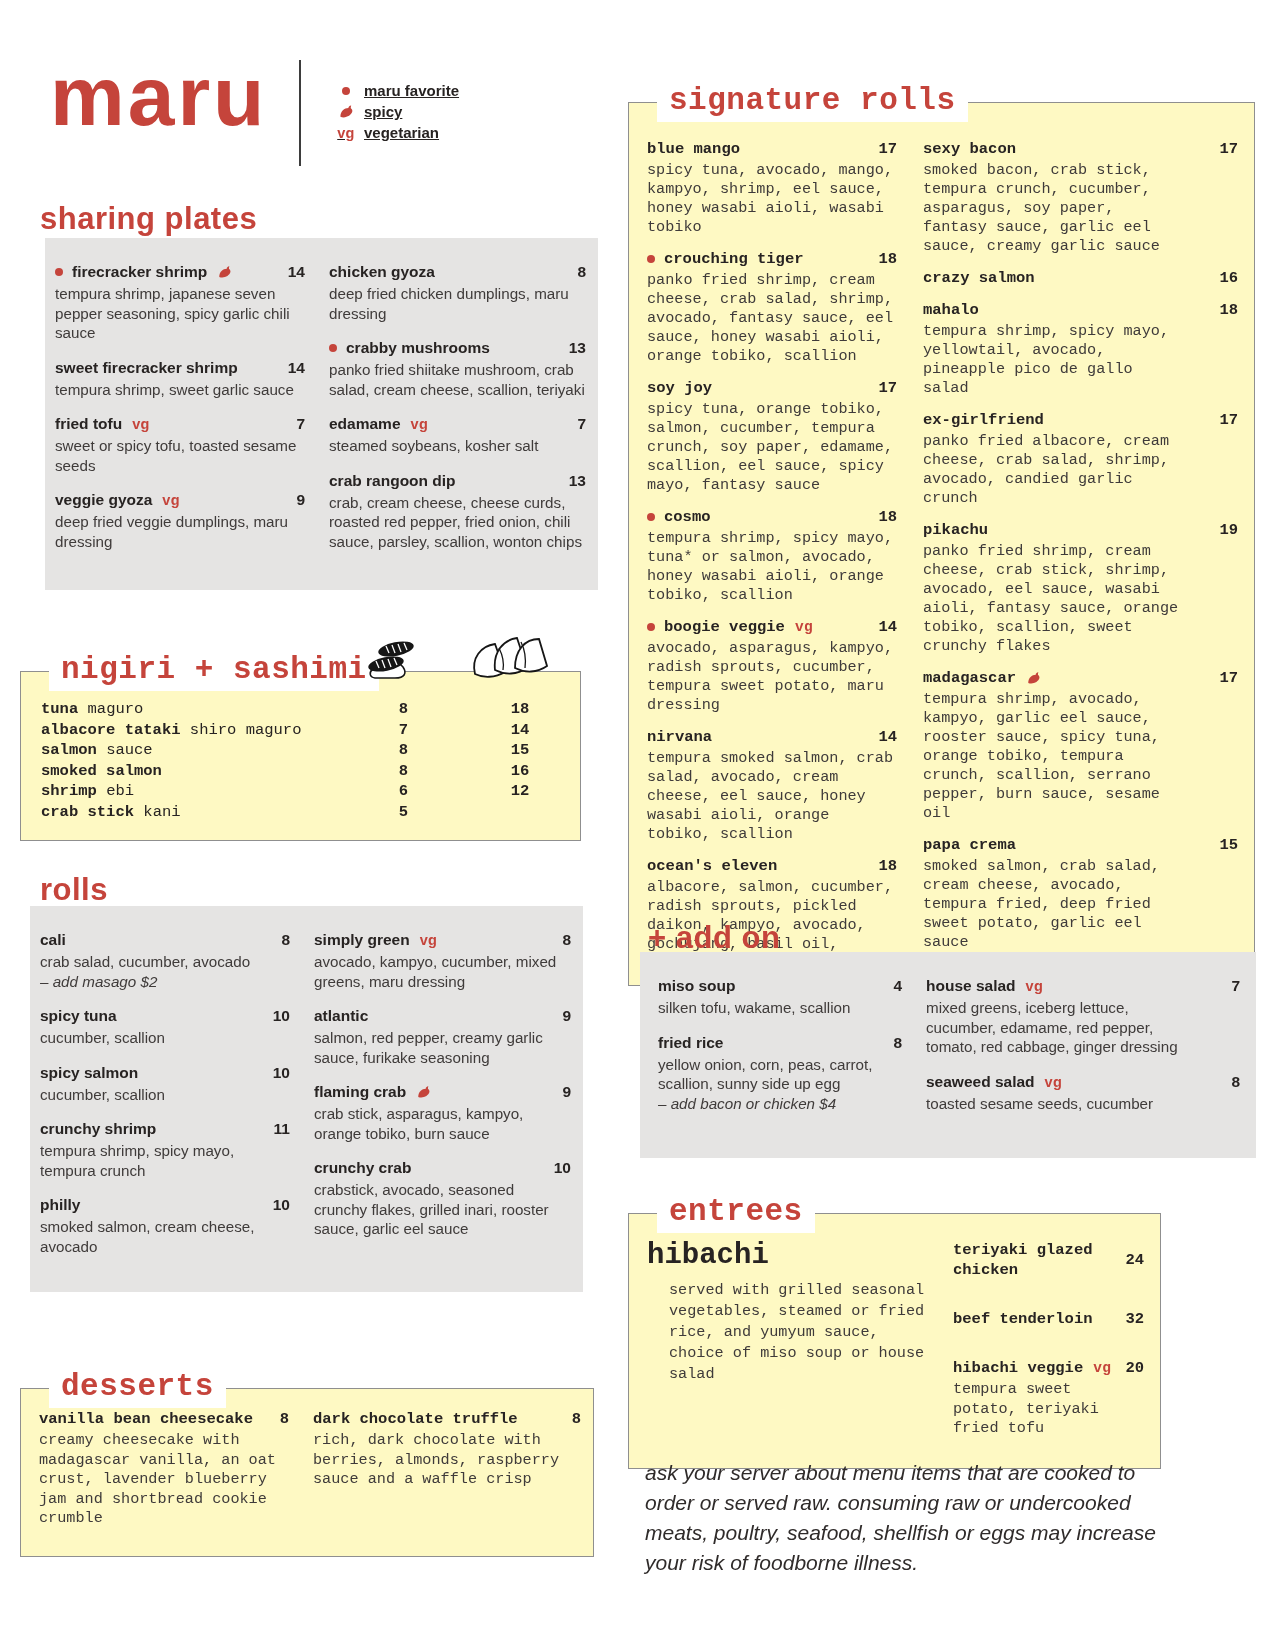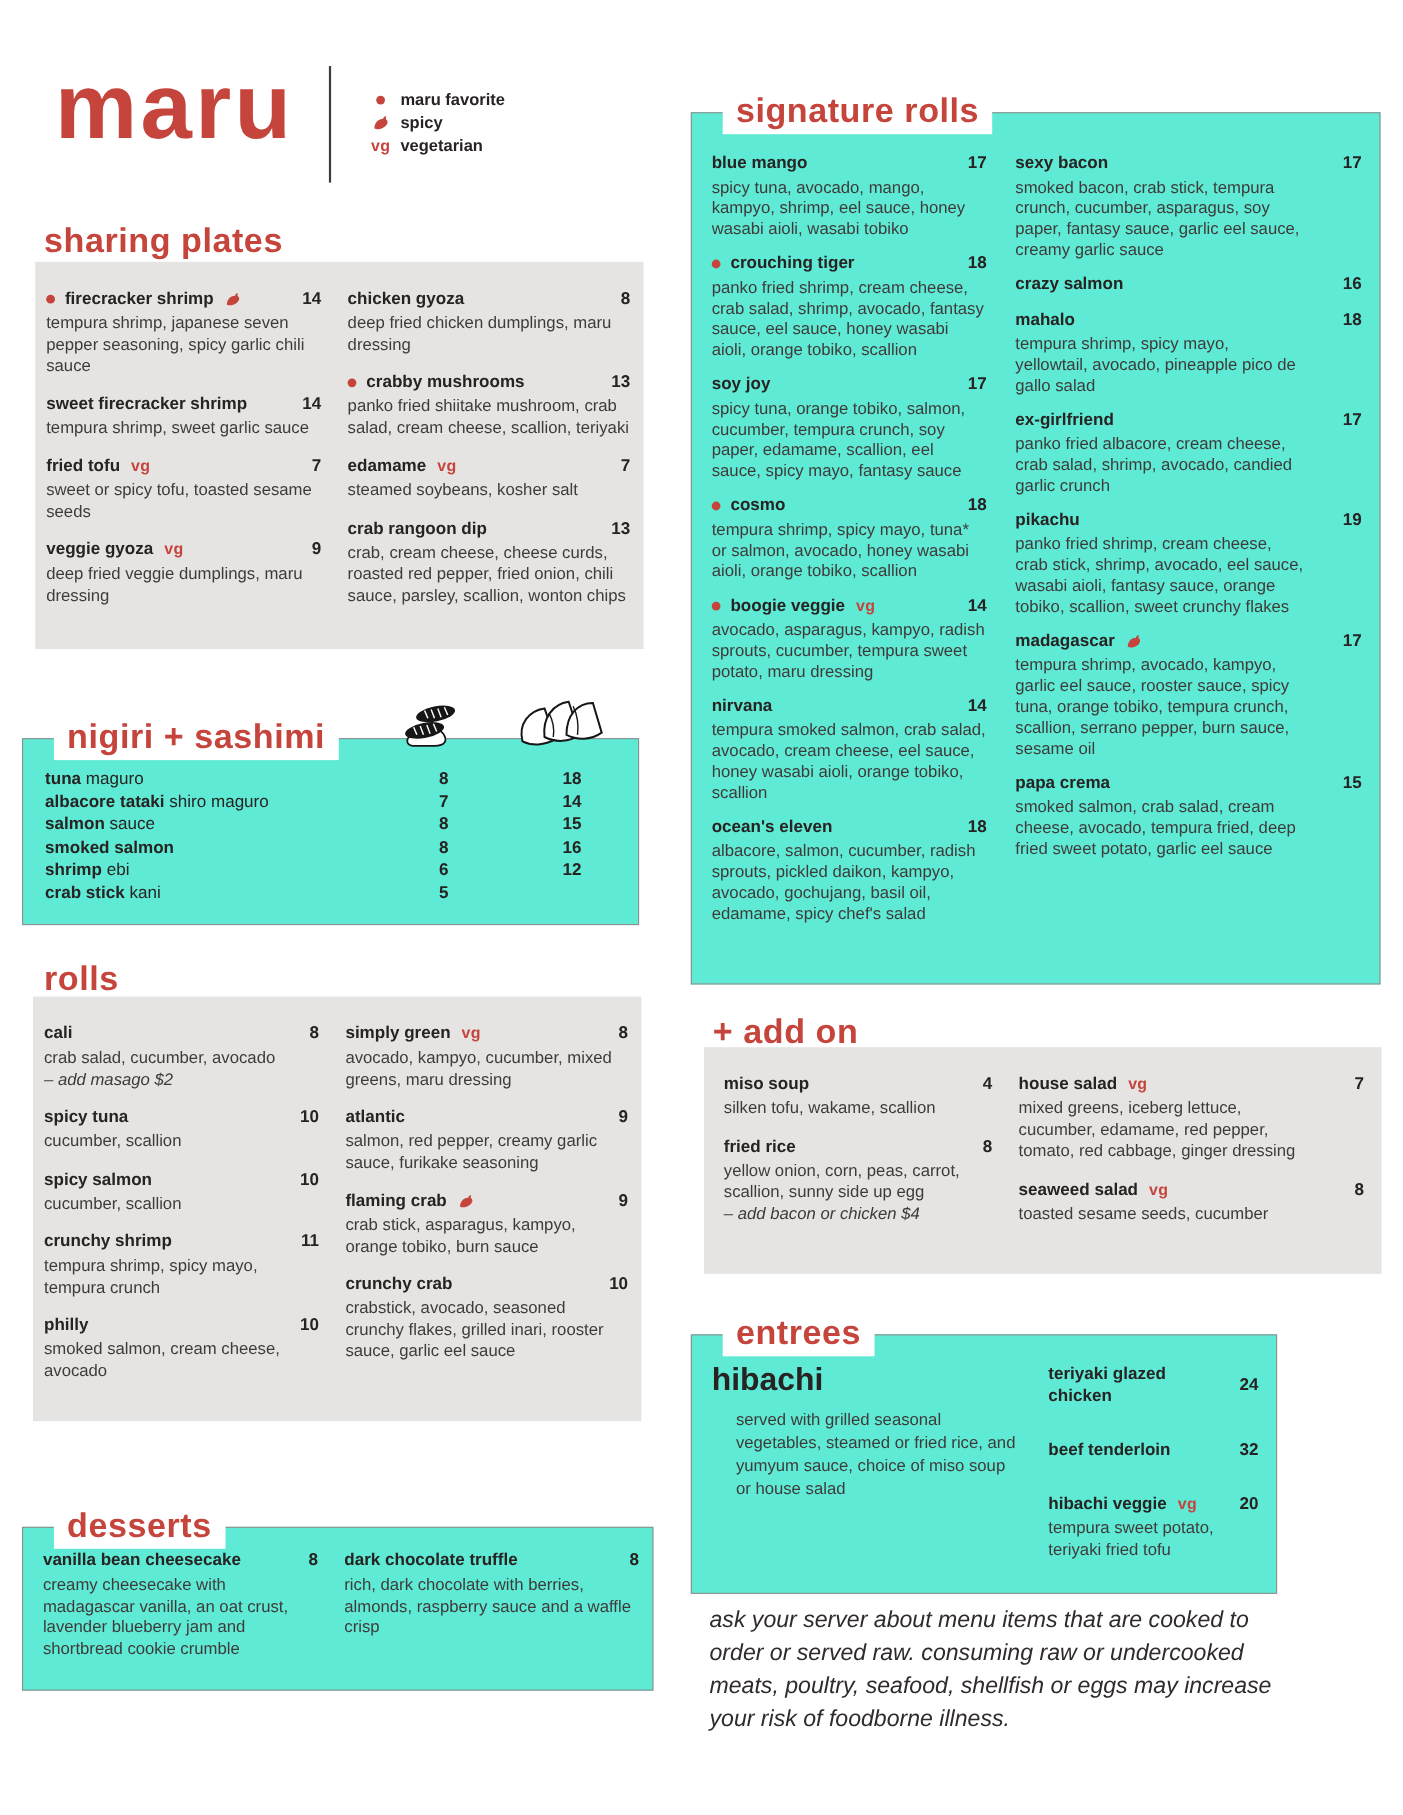--- a/index.html
+++ b/index.html
@@ -13,48 +13,48 @@
   body{
     width:1275px;height:1650px;position:relative;background:#fff;
     font-family:"Liberation Sans",sans-serif;color:var(--ink);
     -webkit-font-smoothing:antialiased;
   }
   .abs{position:absolute;}
   
   .logo{left:50px;top:54px;font-size:84px;font-weight:bold;letter-spacing:3px;color:var(--accent);line-height:1;}
   .logo-divider{left:299px;top:60px;width:2px;height:106px;background:#3d3d3d;}
   .legend{left:336px;top:82px;display:flex;flex-direction:column;gap:4px;}
-  .legend-row{display:flex;align-items:center;font-weight:bold;font-size:15px;}
+  .legend-row{display:flex;align-items:center;font-weight:bold;font-size:15px;text-decoration:underline;}
   .legend-ic{width:20px;display:flex;justify-content:center;align-items:center;margin-right:8px;}
   .dot{width:8px;height:8px;border-radius:50%;background:var(--accent);display:inline-block;}
   .pep{color:var(--accent);display:inline-flex;}
   .vg-mark{color:var(--accent);font-weight:bold;font-size:14.5px;letter-spacing:.3px;}
   
   .sec-title{font-size:31px;font-weight:bold;color:var(--accent);letter-spacing:.5px;line-height:42px;white-space:nowrap;}
   
   .panel{position:absolute;background:var(--panel);display:flex;gap:24px;box-sizing:border-box;}
   .pcol1{flex:0 0 250px;}
   .pcol2{flex:1;min-width:0;}
   
-  .boxed{position:absolute;border:1.5px solid var(--line);box-sizing:border-box;background:#5eead4;}
+  .boxed{position:absolute;border:1.5px solid var(--line);box-sizing:border-box;background:#fef9c3;font-family:Liberation Mono, monospace;}
   .boxed>.sec-title{position:absolute;top:-23px;left:28px;background:#fff;padding:0 12px;}
   
   .item{margin-bottom:15px;}
   .head{display:flex;align-items:center;font-weight:bold;font-size:15.5px;line-height:20px;color:var(--ink);}
   .head .dot{margin-right:9px;flex:0 0 auto;}
   .head .pep{margin-left:10px;}
   .head .pep svg{width:15px;height:15px;}
   .head .vg-mark{margin-left:10px;}
   .pr{margin-left:auto;padding-left:8px;}
   .desc,.note{font-size:15.2px;line-height:19.5px;color:var(--desc);max-width:262px;margin-top:2px;}
   .note{font-style:italic;margin-top:0;}
   .desc:empty,.note:empty{display:none;}
   
   .sharing-title{left:40px;top:198px;}
-  .sharing-panel{left:32px;top:238px;width:553px;min-height:352px;padding:24px 12px 12px 10px;}
+  .sharing-panel{left:45px;top:238px;width:553px;min-height:352px;padding:24px 12px 12px 10px;}
   
   .nigiri-box{left:20px;top:671px;width:561px;min-height:170px;}
   .n-rows{padding:27px 0 0 20px;}
   .n-row{display:flex;font-size:15.5px;line-height:20.5px;}
   .n-name{width:300px;font-weight:bold;}
   .n-name .jp{font-weight:normal;}
   .n-p1{width:125px;text-align:center;font-weight:bold;}
   .n-p2{width:108px;text-align:center;font-weight:bold;}
   .nigiri-icon{position:absolute;top:-36px;left:338px;}
   .sashimi-icon{position:absolute;top:-44px;left:448px;}

